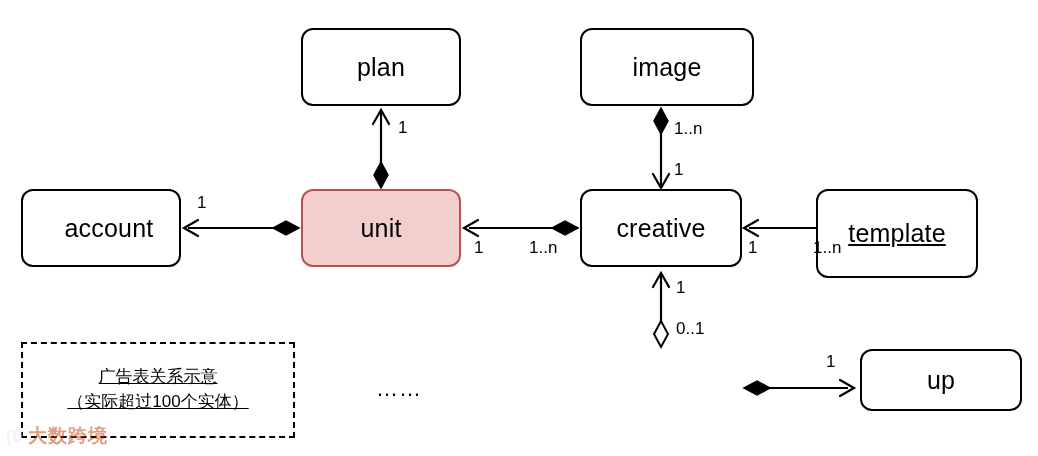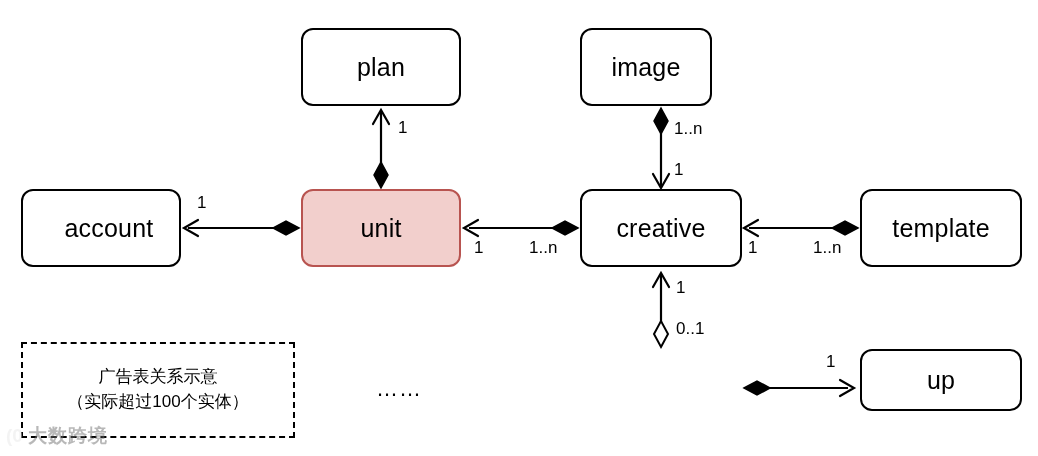--- a/index.html
+++ b/index.html
@@ -60,20 +60,21 @@
     flex-direction: column;
     align-items: center;
     justify-content: center;
     z-index: 3;
   }
   .legend-box .legend-line {
     font-size: 17px;
     color: #000000;
     line-height: 1.45;
     white-space: nowrap;
+    text-decoration: underline;
   }
   .ellipsis {
     position: absolute;
     font-size: 22px;
     letter-spacing: 1px;
     color: #000000;
     z-index: 3;
     white-space: nowrap;
   }
   .watermark {
@@ -85,21 +86,21 @@
     opacity: 0.5;
   }
   .watermark .wm-mark {
     font-size: 19px;
     color: #e8e8e8;
     font-weight: bold;
     line-height: 1;
   }
   .watermark .wm-text {
     font-size: 19px;
-    color: #737373;
+    color: #c2410c;
     font-weight: bold;
     line-height: 1;
     letter-spacing: 1px;
   }
 </style>
 </head>
 <body>
 
 <div id="canvas">
 
@@ -150,37 +151,37 @@
       <line x1="755" y1="388" x2="848" y2="388" stroke="#000" stroke-width="2.2"></line>
       <path d="M 744,388 L 757,381 L 770,388 L 757,395 Z" fill="#000" stroke="#000" stroke-width="1.5"></path>
       <path d="M 840,380 L 854,388 L 840,396" fill="none" stroke="#000" stroke-width="2.2" stroke-linecap="round"></path>
     </g>
   </svg>
 
   <div class="entity" style="left:301px; top:28px; width:160px; height:78px;justify-content:center;">
     <span class="entity-label">plan</span>
   </div>
 
-  <div class="entity" style="left:580px; top:28px; width:132px; height:78px;">
+  <div class="entity" style="left:580px; top:28px; width:174px; height:78px;">
     <span class="entity-label">image</span>
   </div>
 
   <div class="entity" style="left:21px; top:189px; width:160px; height:78px;padding-left:16px;">
     <span class="entity-label">account</span>
   </div>
 
   <div class="entity" style="left:580px; top:189px; width:162px; height:78px;">
     <span class="entity-label">creative</span>
   </div>
 
   <div class="entity highlight" style="left:301px; top:189px; width:160px; height:78px;">
     <span class="entity-label">unit</span>
   </div>
 
-  <div class="entity" style="left:860px; top:189px; width:162px; height:78px;">
+  <div class="entity" style="left:816px; top:189px; width:162px; height:89px;text-decoration:underline;">
     <span class="entity-label">template</span>
   </div>
 
 
   <div class="entity" style="left:860px; top:349px; width:162px; height:62px;">
     <span class="entity-label">up</span>
   </div>
 
   <span class="edge-label" style="left:398px; top:119px;">1</span>
   <span class="edge-label" style="left:197px; top:194px;">1</span>

